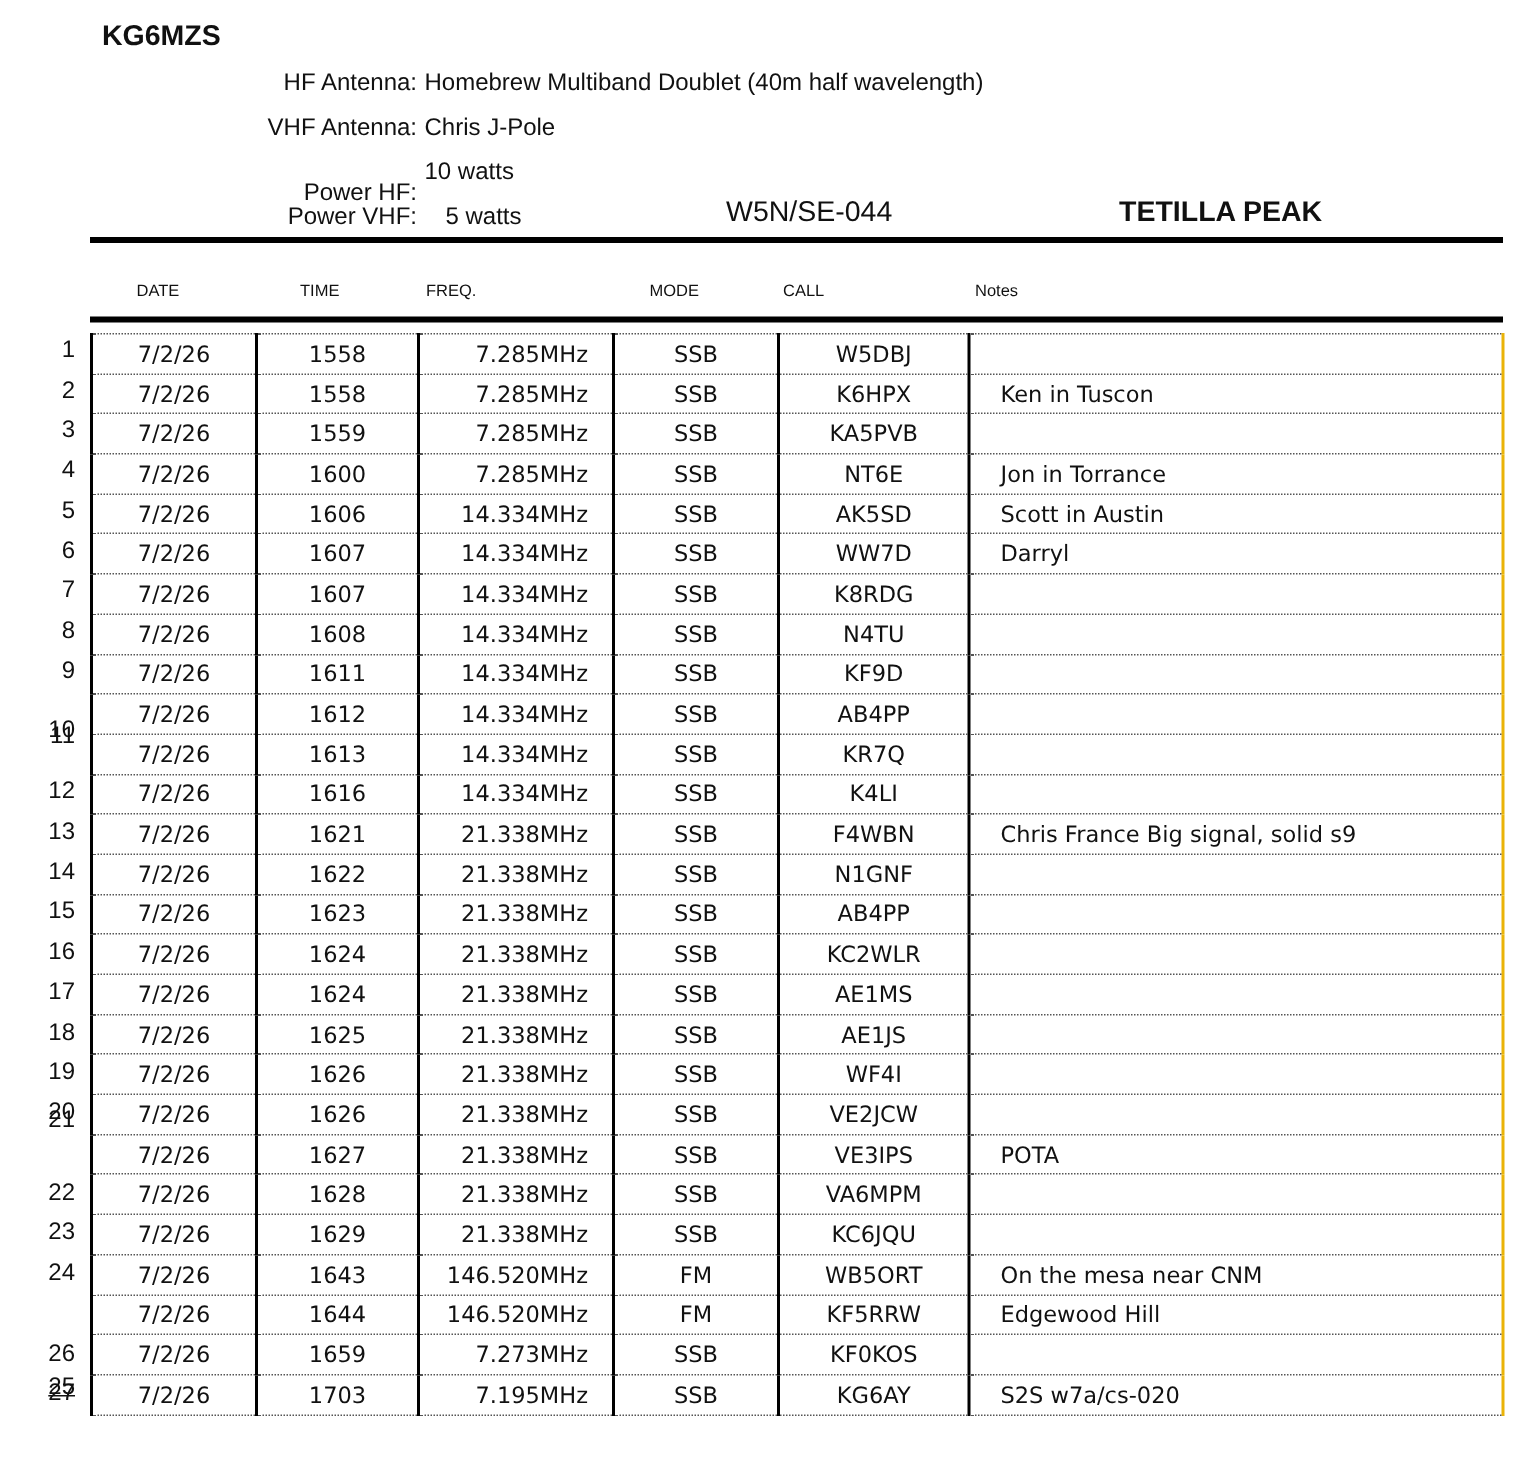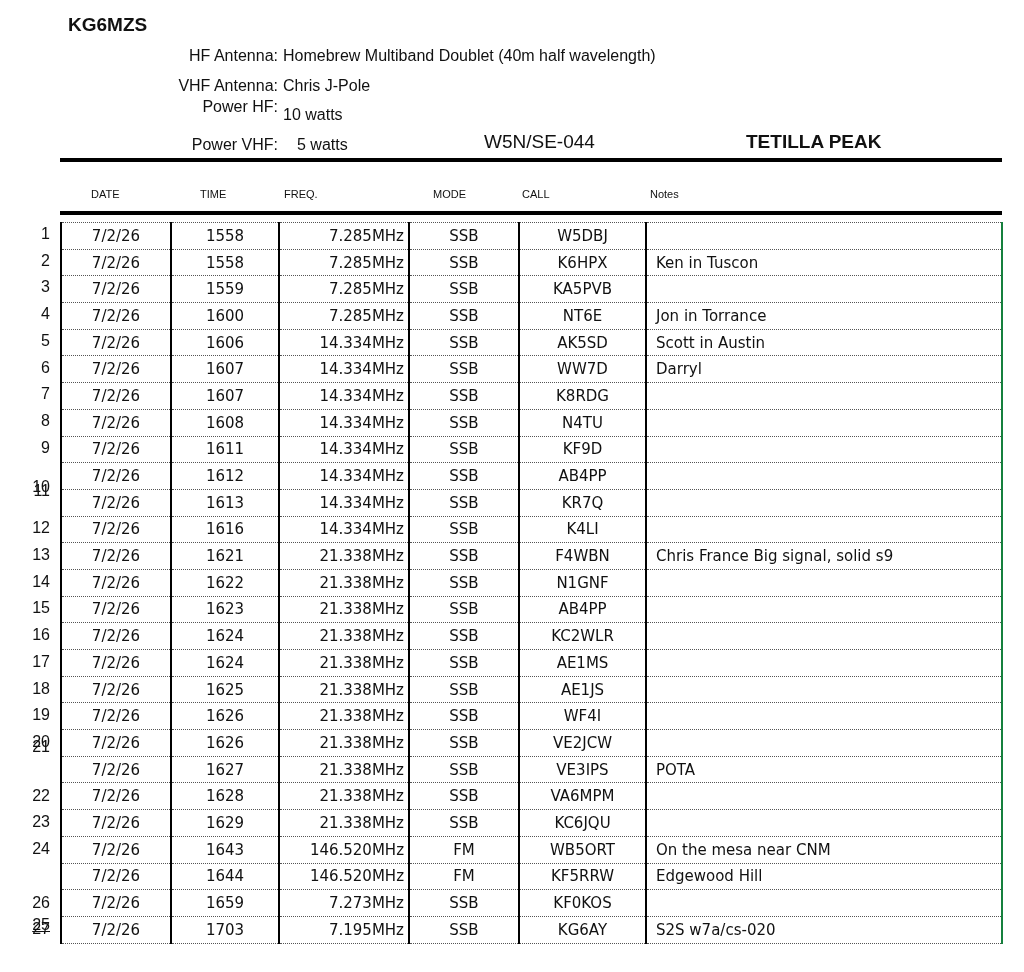--- a/index.html
+++ b/index.html
@@ -9,36 +9,36 @@
   .label { font-size:16px; text-align:right; width:210px; left:68px; }
   .value { font-size:16px; left:283px; }
   .ref { left:484px; top:131px; font-size:19px; }
   .summit { left:746px; top:131px; font-size:19px; font-weight:bold; }
   .rule-top { left:60px; top:158px; width:942px; height:4px; background:#000; }
   .hdr { top:188px; font-size:11px; }
   .rule-hdr { left:60px; top:211px; width:942px; height:4px; background:#000; }
   .tbl { position:absolute; left:60px; top:222px; width:941px; border-collapse:collapse; table-layout:fixed; font-family:"DejaVu Sans", sans-serif; font-size:15px; }
   .tbl td { height:25.7px; padding:0; border-left:2px solid #000; border-right:2px solid #000; border-top:1px dotted #555; border-bottom:1px dotted #555; overflow:hidden; white-space:nowrap; }
   .tbl td.c-date, .tbl td.c-time, .tbl td.c-mode, .tbl td.c-call { text-align:center; }
-  .tbl td.c-freq { text-align:right; padding-right:4px; }
-  .tbl td.c-notes { text-align:left; padding-left:9px; border-right:2px solid #15803d; }
+  .tbl td.c-freq { text-align:right; padding-right:16px; }
+  .tbl td.c-notes { text-align:left; padding-left:20px; border-right:2px solid #eab308; }
   .rownum { position:absolute; left:20px; width:30px; text-align:right; font-size:16px; }
 </style>
 </head>
 <body>
 
 <div class="abs callsign-title">KG6MZS</div>
 
 <div class="abs label" style="top:47px">HF Antenna:</div>
 <div class="abs value" style="top:47px">Homebrew Multiband Doublet (40m half wavelength)</div>
 
 <div class="abs label" style="top:77px">VHF Antenna:</div>
 <div class="abs value" style="top:77px">Chris J-Pole</div>
 
-<div class="abs label" style="top:98px">Power HF:</div>
+<div class="abs label" style="top:120px">Power HF:</div>
 <div class="abs value" style="top:106px">10 watts</div>
 
 <div class="abs label" style="top:136px">Power VHF:</div>
 <div class="abs value" style="top:136px;left:297px">5 watts</div>
 
 <div class="abs ref">W5N/SE-044</div>
 <div class="abs summit">TETILLA PEAK</div>
 
 <div class="abs rule-top"></div>
 

